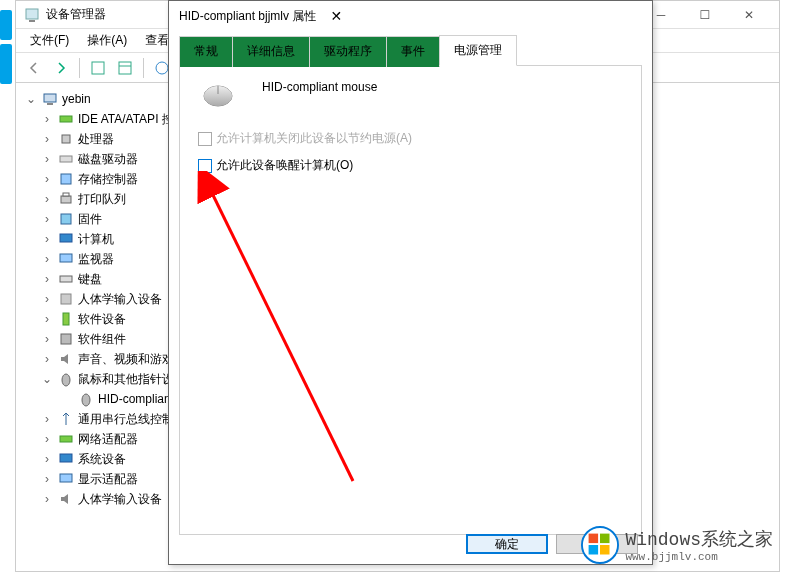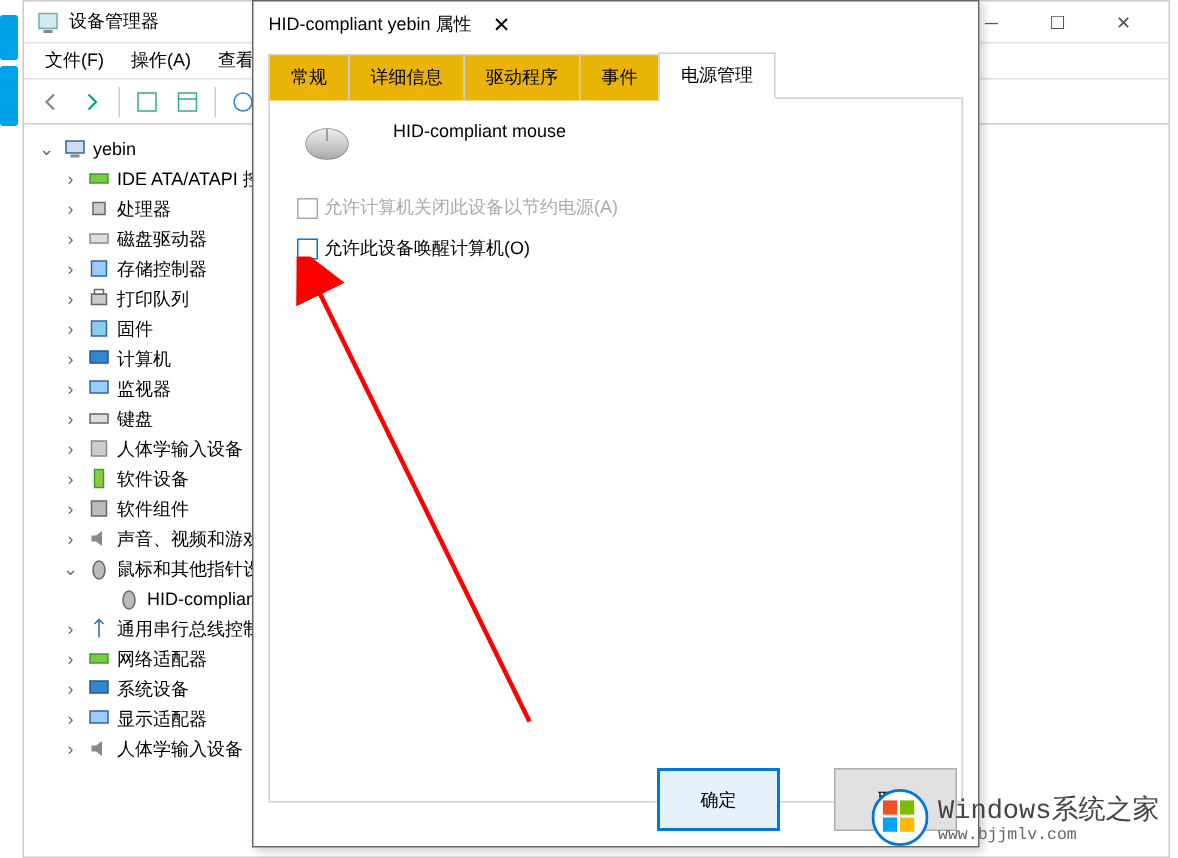--- a/index.html
+++ b/index.html
@@ -34,36 +34,36 @@
     
     
     .dialog { position: absolute; top: 0; left: 168px; width: 485px; height: 565px; background: #fff; border: 1px solid #666; box-shadow: 2px 2px 6px rgba(0,0,0,0.2); z-index: 5; }
     .dialog-title { height: 30px; display: flex; align-items: center; padding: 0 10px; }
     .dialog-close { width: 40px; height: 28px; display: flex; align-items: center; justify-content: center; font-size: 14px; }
     
     .dialog-body { padding: 4px 10px 0 10px; }
     .tabs { display: flex; position: relative; }
     .tab { padding: 6px 14px; border: 1px solid #d0d0d0; border-bottom: none; background: #fff; margin-right: -1px; position: relative; }
     .tab.active { border-bottom: 1px solid #fff; z-index: 2; }
-    .tab:not(.active) { top: 1px; background: #eab308; }
+    .tab:not(.active) { top: 1px; background: #15803d; }
     .tab-content { border: 1px solid #d0d0d0; padding: 14px 18px; height: 470px; margin-top: -1px; }
     
     .device-header { display: flex; gap: 24px; margin-bottom: 20px; }
     .mouse-icon { width: 40px; height: 30px; }
     
     .chk-row { display: flex; align-items: center; gap: 4px; margin: 10px 0; }
     .chk { width: 14px; height: 14px; border: 1px solid #333; background: #fff; display: inline-block; }
     .chk.disabled { border-color: #aaa; }
     .chk.blue { border-color: #0078d7; border-width: 1px; }
     .chk-label.disabled { color: #aaa; }
     
     .arrow-svg { position: absolute; top: 170px; left: 14px; z-index: 6; pointer-events: none; }
     
     .dialog-buttons { position: absolute; bottom: 10px; right: 14px; display: flex; gap: 8px; }
-    .btn { min-width: 82px; height: 42px; border: 1px solid #adadad; background: #e1e1e1; display: flex; align-items: center; justify-content: center; padding: 0 14px; margin-left: 28px; }
+    .btn { min-width: 82px; height: 20px; border: 1px solid #adadad; background: #e1e1e1; display: flex; align-items: center; justify-content: center; padding: 0 14px; }
     .btn.primary { border: 2px solid #0078d7; background: #e5f1fb; }
     
     
     .watermark { position: absolute; bottom: 8px; right: 12px; display: flex; align-items: center; gap: 6px; z-index: 20; }
     .watermark-text { font-size: 18px; color: #444; font-family: Liberation Mono, monospace; }
     .watermark-url { font-size: 11px; color: #666; display: block; font-family: Liberation Mono, monospace; }
     .win-logo { width: 38px; height: 38px; }
     
     
     .icon-svg { width: 16px; height: 16px; }
@@ -321,21 +321,21 @@
             <path d="M3 6 L6 6 L10 3 L10 13 L6 10 L3 10 Z" fill="#888"></path>
           </svg>
         </span>
         <span class="tree-label">人体学输入设备</span>
       </div>
   </div>
 </div>
 
 <div class="dialog">
   <div class="dialog-title">
-    <span>HID-compliant yebin 属性</span>
+    <span>HID-compliant bjjmlv 属性</span>
     <div class="dialog-close">✕</div>
   </div>
   <div class="dialog-body">
     <div class="tabs">
       <div class="tab">常规</div>
       <div class="tab">详细信息</div>
       <div class="tab">驱动程序</div>
       <div class="tab">事件</div>
       <div class="tab active">电源管理</div>
     </div>

